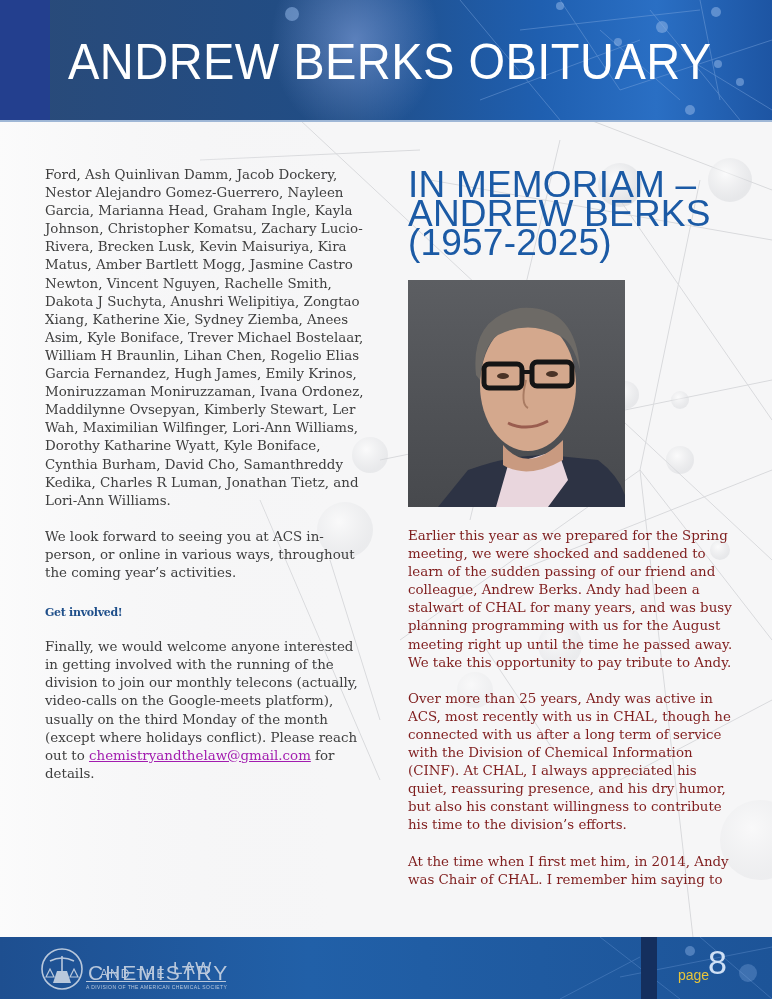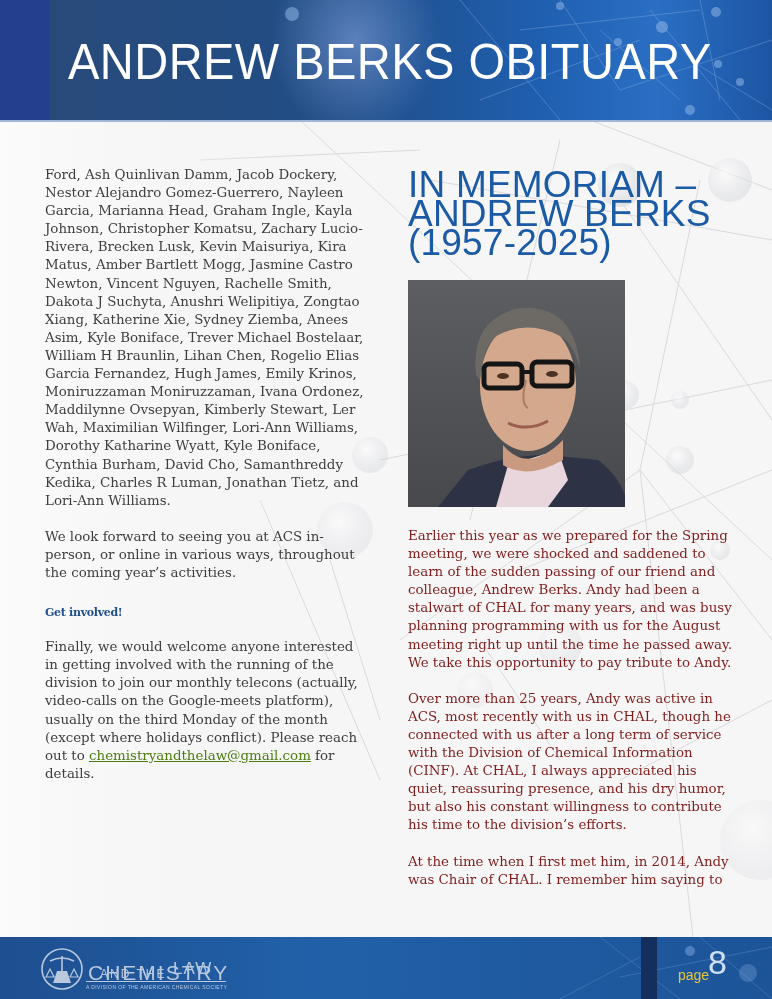--- a/index.html
+++ b/index.html
@@ -28,21 +28,21 @@
     }
     .col-left {
       position: absolute; left: 45px; top: 166px; width: 322px; z-index: 3;
       font-size: 13.4px; line-height: 18.1px; color: #3e3e3e;
     }
     .col-left p { margin: 0 0 18px 0; }
     .col-left h3 {
       font-family: "DejaVu Serif", serif; font-weight: bold; color: #1f4f8a;
       font-size: 11px; margin: 22px 0 16px 0; letter-spacing: -0.3px;
     }
-    .col-left a { color: #4d7c0f; text-decoration: underline; }
+    .col-left a { color: #a21caf; text-decoration: underline; }
     .col-right {
       position: absolute; left: 408px; top: 170px; width: 330px; z-index: 3;
     }
     .memoriam-title {
       font-family: "Liberation Sans", sans-serif; color: #1b5aa5; font-size: 37px;
       line-height: 29px; margin: 0; font-weight: normal; letter-spacing: 0.2px;
     }
     .photo {
       position: absolute; left: 0; top: 110px; width: 217px; height: 227px;
       background: linear-gradient(180deg, #5c5e62 0%, #4f5155 60%, #47494d 100%);

